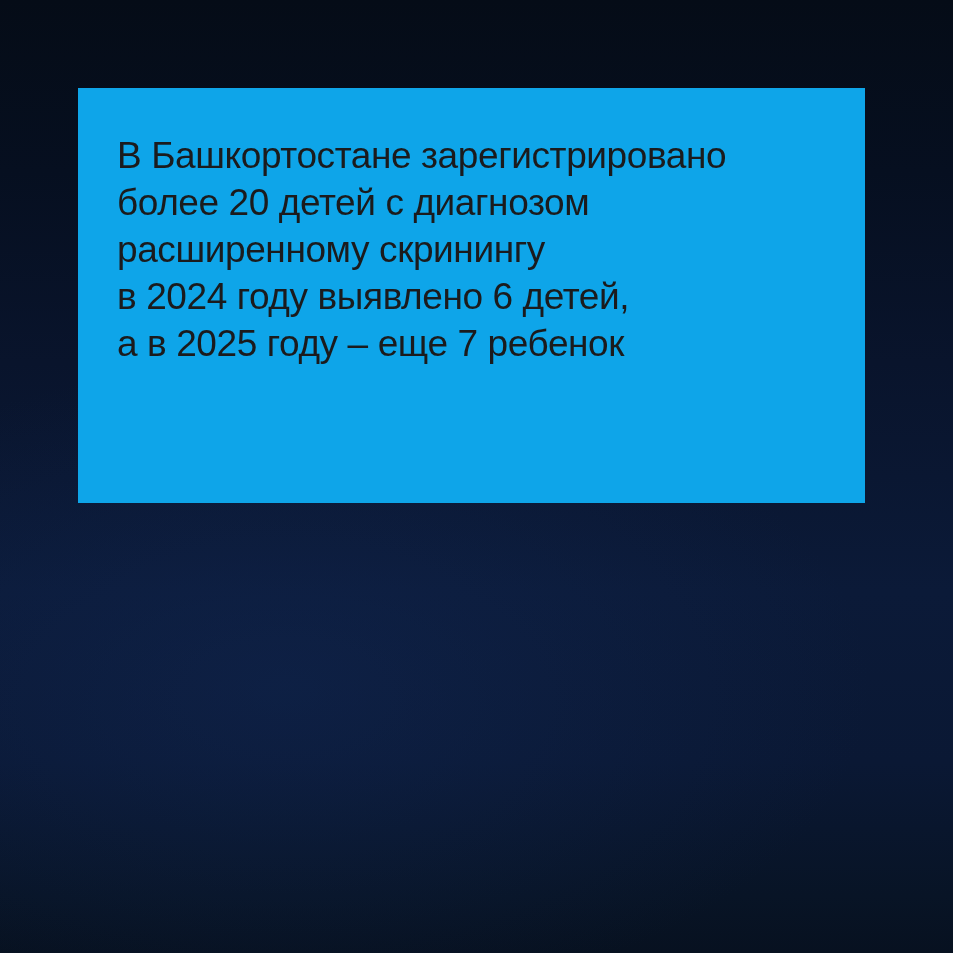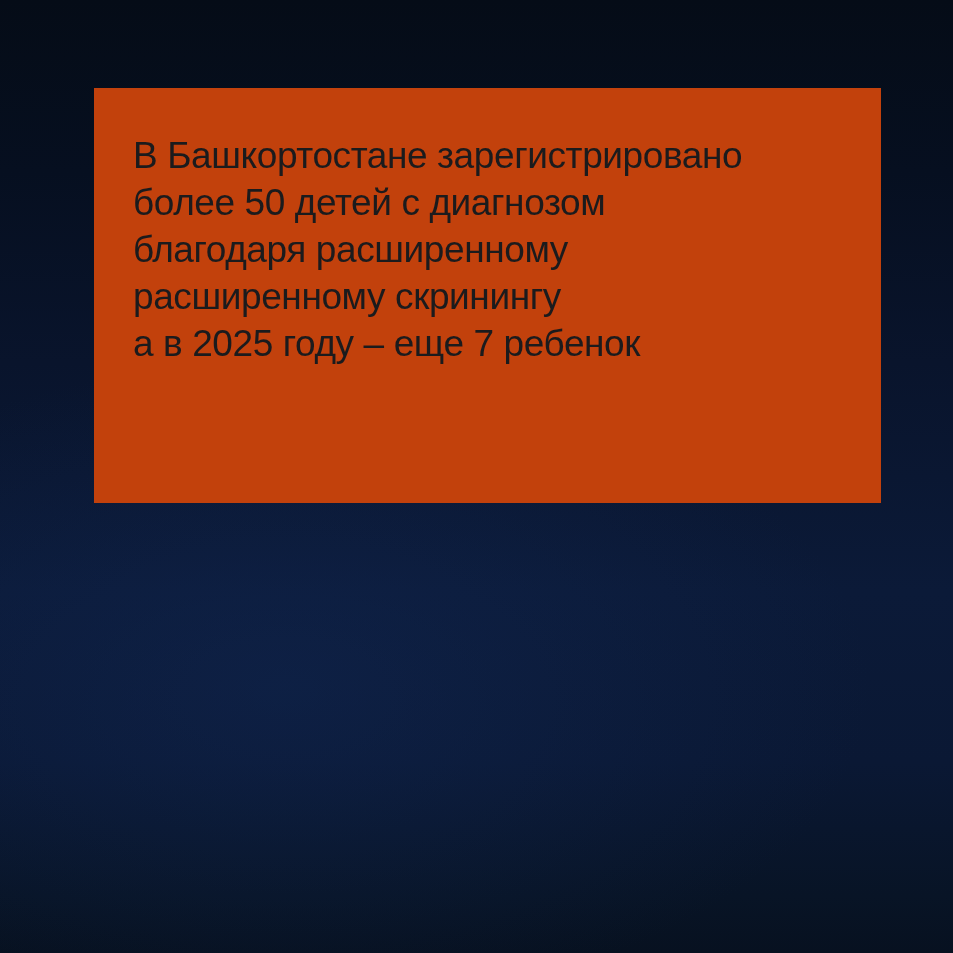--- a/index.html
+++ b/index.html
@@ -22,25 +22,25 @@
         #050c17 0%,
         #060f20 18%,
         #09142c 38%,
         #0b1a38 62%,
         #0a1834 80%,
         #081426 94%,
         #071120 100%);
   }
   .info-card {
     position: absolute;
-    left: 94px;
+    left: 78px;
     top: 88px;
     width: 787px;
     height: 415px;
-    background: #c2410c;
+    background: #0ea5e9;
     box-sizing: border-box;
     padding: 44px 38px 0 39px;
   }
   .card-text {
     color: #1b1b1d;
     font-size: 37px;
     line-height: 47px;
     letter-spacing: -0.4px;
     font-weight: 400;
   }
@@ -49,18 +49,18 @@
   }
 </style>
 </head>
 <body>
 
 <div class="page-background"></div>
 
 <div class="info-card">
   <div class="card-text">
     <div class="text-line">В Башкортостане зарегистрировано</div>
-    <div class="text-line">более 50 детей с диагнозом</div>
-    <div class="text-line">благодаря расширенному</div>
+    <div class="text-line">более 20 детей с диагнозом</div>
     <div class="text-line">расширенному скринингу</div>
+    <div class="text-line">в 2024 году выявлено 6 детей,</div>
     <div class="text-line">а в 2025 году – еще 7 ребенок</div>
   </div>
 </div>
 
 </body></html>

